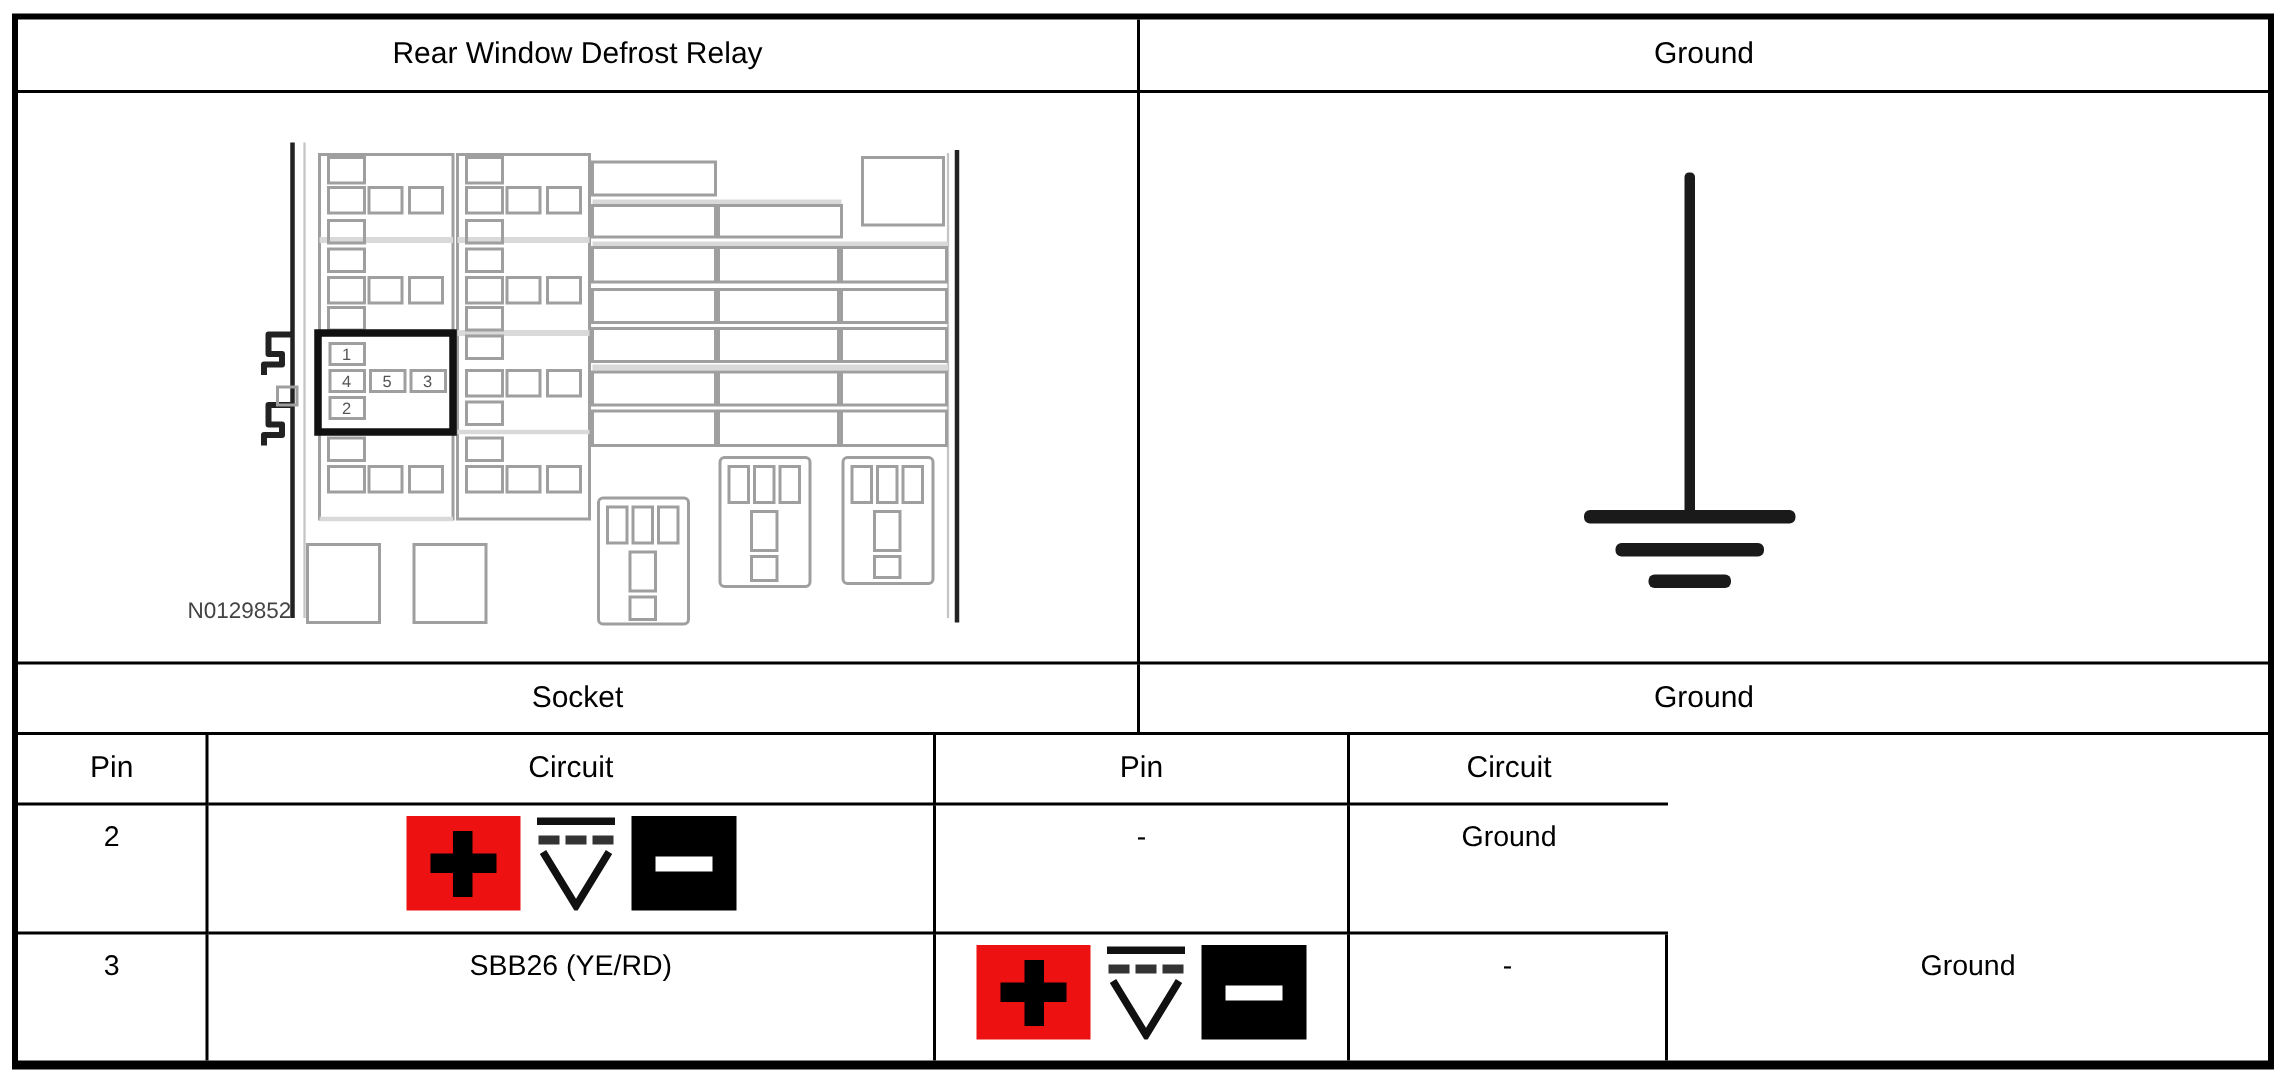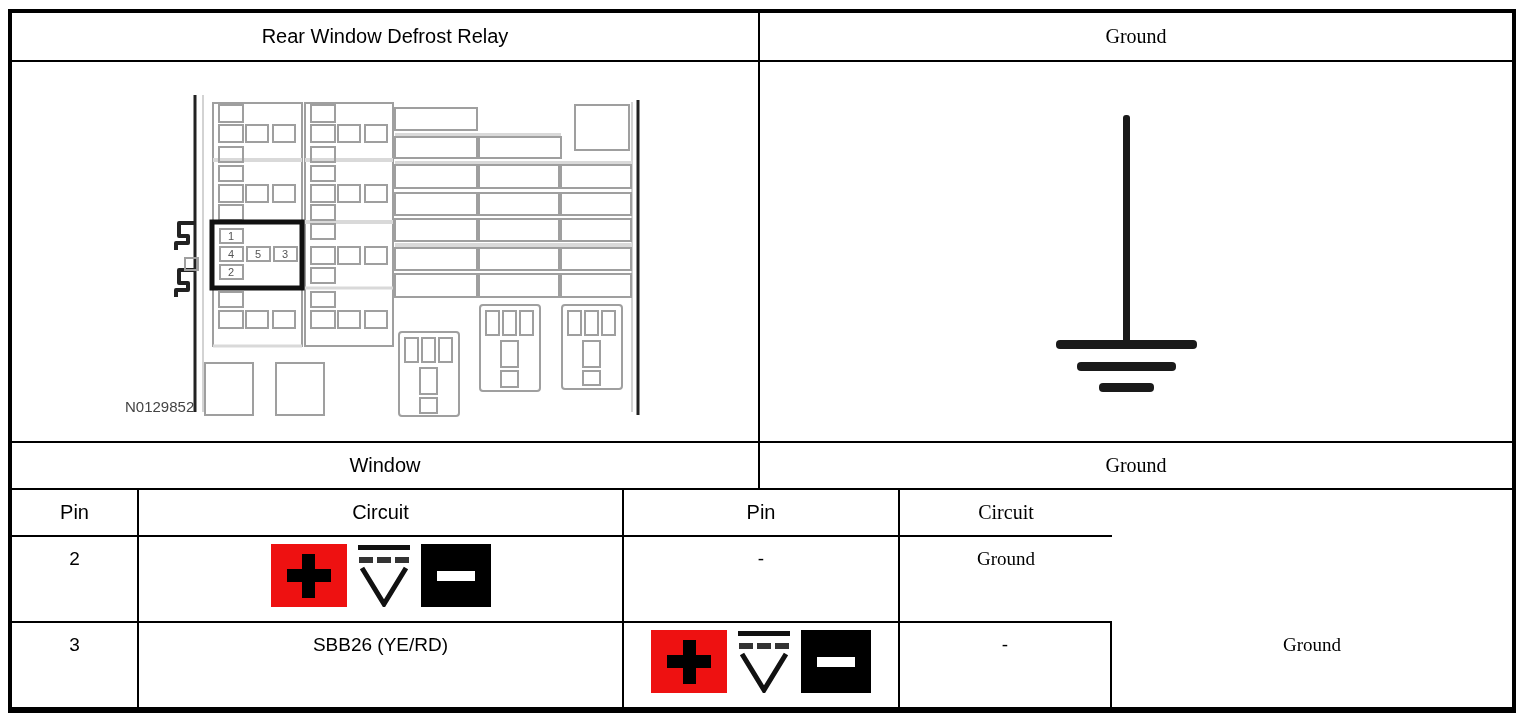--- a/index.html
+++ b/index.html
@@ -11,21 +11,21 @@
     position:absolute; left:8px; top:9px; width:1508px; height:704px;
     border:4px solid #000; border-bottom-width:6px; box-sizing:border-box;
     display:grid; grid-template-rows:49px 381px 47px 47px 86px 1fr;
   }
   .rowsplit{display:grid; grid-template-columns:748px 1fr;}
   .rowcols{display:grid; grid-template-columns:127px 485px 276px 212px 1fr;}
   .cell{
     border-right:2px solid #000; border-bottom:2px solid #000; box-sizing:border-box;
     overflow:hidden;
   }
-  .cell.last{border-right:none;font-family:Liberation Serif, serif;}
+  .cell.last{border-right:none;}
   .rowbottom .cell{border-bottom:none;}
   .titlecell{display:flex; align-items:center; justify-content:center; font-size:20px;}
   .headcell{display:flex; align-items:center; justify-content:center; font-size:20px;}
   .datacell{display:flex; align-items:flex-start; justify-content:center; font-size:19px; padding-top:11px;}
   .imgcell{position:relative;}
   .imgcell svg{position:absolute; left:0; top:0;}
 
   
   .actioncell{display:flex; align-items:flex-start; justify-content:center; gap:11px; padding-top:7px;}
   .icon-pos{position:relative; width:76px; height:63px;}
@@ -183,21 +183,21 @@
         <svg width="750" height="379" viewBox="0 0 750 379">
           <rect x="363" y="53" width="7" height="228" rx="3" fill="#1a1a1a"></rect>
           <rect x="296" y="278" width="141" height="9" rx="4" fill="#1a1a1a"></rect>
           <rect x="317" y="300" width="99" height="9" rx="4" fill="#1a1a1a"></rect>
           <rect x="339" y="321" width="55" height="9" rx="4" fill="#1a1a1a"></rect>
         </svg>
       </div>
     </div>
 
     <div class="rowsplit">
-      <div class="cell titlecell">Window</div>
+      <div class="cell titlecell">Socket</div>
       <div class="cell titlecell last">Ground</div>
     </div>
 
     <div class="rowcols">
       <div class="cell headcell">Pin</div>
       <div class="cell headcell">Circuit</div>
       <div class="cell headcell">Pin</div>
       <div class="cell headcell last">Circuit</div>
     </div>
 

